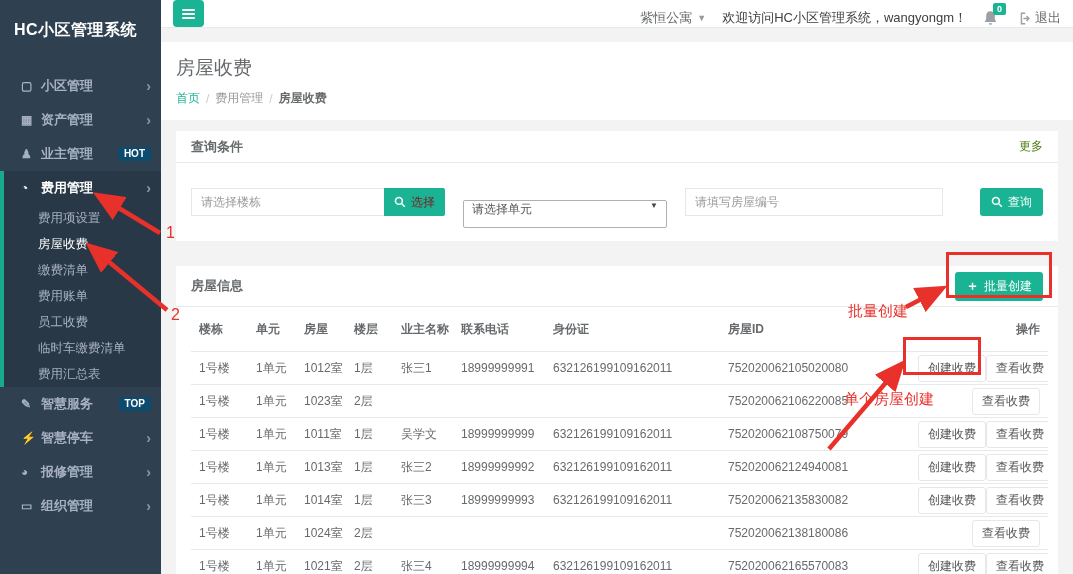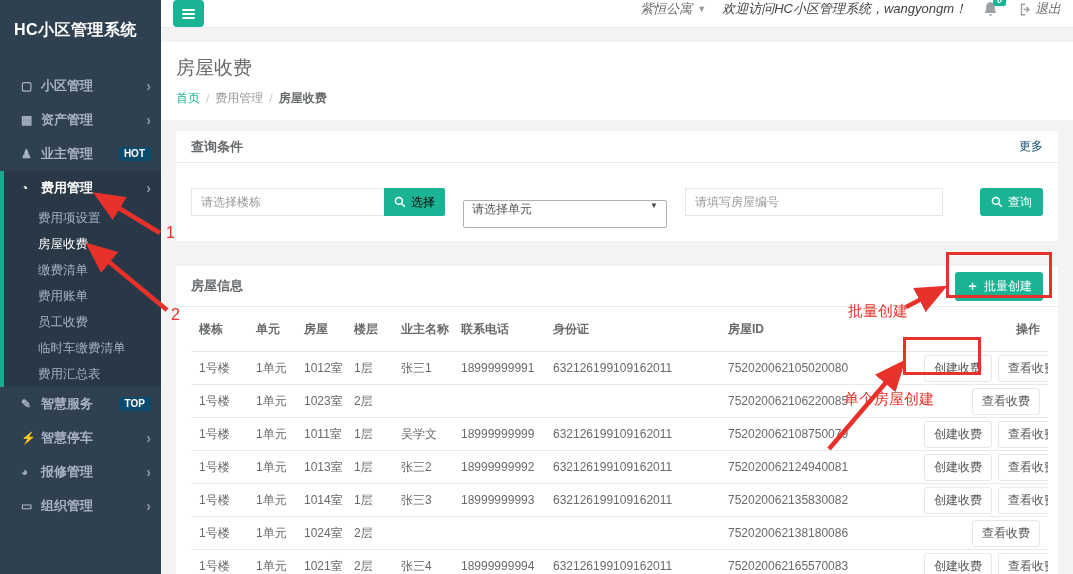--- a/index.html
+++ b/index.html
@@ -16,21 +16,21 @@
   .menu-item .mi-label { flex:1; }
   .menu-item .mi-arrow { font-size:14px; color:#8b97a7; font-weight:bold; }
   .menu-item.section-head { background:#293846; border-left:4px solid #19aa8d; padding-left:17px; color:#fff; }
   .menu-item.section-head .mi-icon { color:#fff; }
   .badge { background:#0c4a6e; color:#fff; font-size:10px; font-weight:bold; padding:2px 6px; border-radius:3px; line-height:1; }
   .submenu-item { display:flex; align-items:center; height:26px; background:#293846; border-left:4px solid #19aa8d; padding-left:34px; font-size:12.5px; color:#a7b1c2; cursor:pointer; }
   .submenu-item.current { color:#fff; }
 
   
   .main { flex:1; display:flex; flex-direction:column; background:#f3f3f4; overflow:hidden; }
-  .navbar { height:48px; background:#fff; border-bottom:1px solid #e7eaec; display:flex; align-items:flex-start; padding:0 12px;font-style:italic; }
+  .navbar { height:48px; background:#fff; border-bottom:1px solid #e7eaec; display:flex; align-items:flex-end; padding:0 12px; }
   .hamburger { width:31px; height:27px; background:#1ab394; border:0; border-radius:4px; display:flex; flex-direction:column; justify-content:center; align-items:center; gap:2px; cursor:pointer; }
   .hamburger span { display:block; width:13px; height:2px; background:#fff; border-radius:1px; }
   .nav-right { margin-left:auto; display:flex; align-items:center; gap:16px; font-size:13px; color:#676a6c; }
   .workspace { display:flex; align-items:center; gap:5px; cursor:pointer; }
   .workspace .caret { font-size:9px; color:#999; }
   .welcome { color:#404040; }
   .bell-wrap { position:relative; cursor:pointer; margin-right:2px; }
   .bell-wrap svg { display:block; }
   .badge0 { position:absolute; top:-7px; right:-8px; background:#1ab394; color:#fff; font-size:9px; font-weight:bold; padding:1px 4px; border-radius:2px; }
   .logout { display:flex; align-items:center; gap:5px; cursor:pointer; color:#676a6c; }
@@ -41,42 +41,42 @@
   .bc-home { color:#1ab394; cursor:pointer; }
   .bc-sep { color:#ccc; }
   .bc-current { color:#676a6c; font-weight:bold; }
 
   .content { padding:0 15px; flex:1; }
   .panel { background:#fff; }
   .panel-head { display:flex; align-items:center; padding:0 15px; border-bottom:1px solid #e7eaec;gap:44px; }
   .panel-title { font-size:13px; font-weight:bold; color:#676a6c; }
   .panel-query { margin-top:11px; }
   .panel-query .panel-head { height:32px; }
-  .more-link { margin-left:auto; color:#0c4a6e; font-size:12px; cursor:pointer; }
+  .more-link { margin-left:auto; color:#4d7c0f; font-size:12px; cursor:pointer; }
   .panel-body { padding:13px 15px; display:flex; align-items:center; }
   .tbox { height:28px; border:1px solid #e5e6e7; padding:0 9px; font-size:12px; color:#676a6c; background:#fff; outline:none; }
   .tbox::placeholder { color:#9b9b9b; }
   .building-input { width:193px; border-right:0; }
-  .select-btn { height:28px; background:#1ab394; color:#000000; border:0; font-size:12px; padding:0 10px; display:flex; align-items:center; gap:5px; cursor:pointer; border-radius:0 2px 2px 0; }
+  .select-btn { height:28px; background:#1ab394; color:#7f1d1d; border:0; font-size:12px; padding:0 10px; display:flex; align-items:center; gap:5px; cursor:pointer; border-radius:0 2px 2px 0; }
   .unit-select { width:204px; height:28px; border:1px solid #b0b0b0; border-radius:2px; display:flex; align-items:flex-start; padding:0 8px; font-size:12px; color:#555; background:#fff; margin-left:18px; cursor:pointer;margin-top:24px; }
   .unit-select .caret { margin-left:auto; font-size:8px; color:#444; }
   .houseno-input { width:258px; margin-left:18px; }
   .search-btn { margin-left:auto; height:28px; background:#1ab394; color:#fff; border:0; border-radius:3px; font-size:12px; padding:0 11px; display:flex; align-items:center; gap:5px; cursor:pointer; }
 
   .panel-house { margin-top:25px; }
   .panel-house .panel-head { height:41px; }
   .batch-btn { margin-left:auto; height:29px; background:#1ab394; color:#fff; border:0; border-radius:3px; font-size:12px; padding:0 11px; display:flex; align-items:center; gap:5px; cursor:pointer; }
   .batch-btn .plus { font-size:13px; font-weight:bold; }
 
   .table-wrap { padding:0 10px 0 15px; }
   table { width:100%; border-collapse:collapse; font-size:12px; color:#676a6c; table-layout:fixed; }
   th { text-align:left; font-weight:bold; padding:14px 8px 13px 8px; border-bottom:1px solid #e7eaec; white-space:nowrap; }
   td { padding:0 8px; height:33px; border-bottom:1px solid #e7eaec; white-space:nowrap; overflow:hidden; }
   th.col-actions, td.col-actions { text-align:right; }
-  .row-btn { display:inline-block; padding:4px 9px; border:1px solid #e7e7e7; border-radius:3px; background:#fff; color:#555; font-size:12px; margin-left:6px; cursor:pointer; }
+  .row-btn { display:inline-block; padding:4px 9px; border:1px solid #e7e7e7; border-radius:3px; background:#fff; color:#555; font-size:12px; cursor:pointer; }
 
   
   .overlay { position:absolute; left:0; top:0; width:1073px; height:574px; pointer-events:none; z-index:40; }
   .overlay svg { position:absolute; left:0; top:0; }
   .ann-box { position:absolute; border:3px solid #e8312a; }
   .ann-label { position:absolute; color:#e8312a; font-size:15px; }
   .ann-step { font-size:16px; }
 
   .search-ico { display:inline-block; }
 </style>

